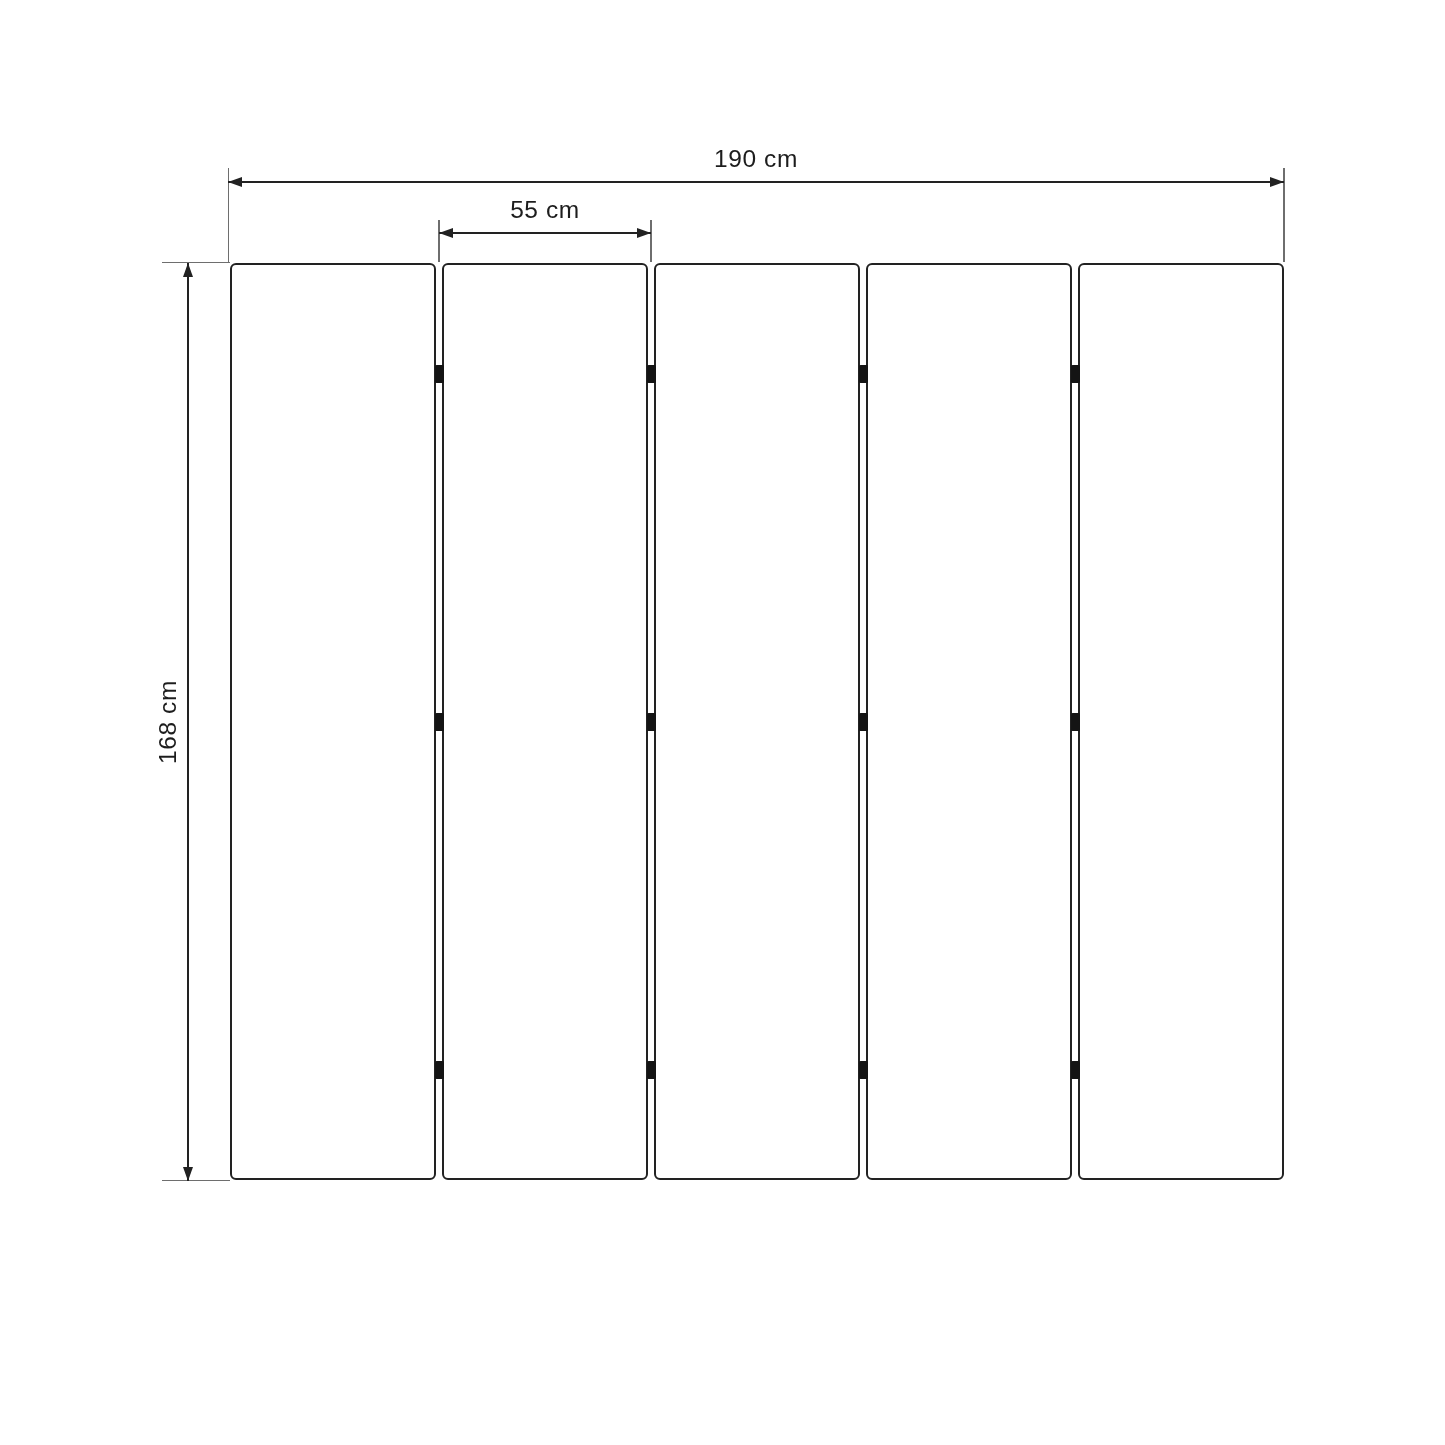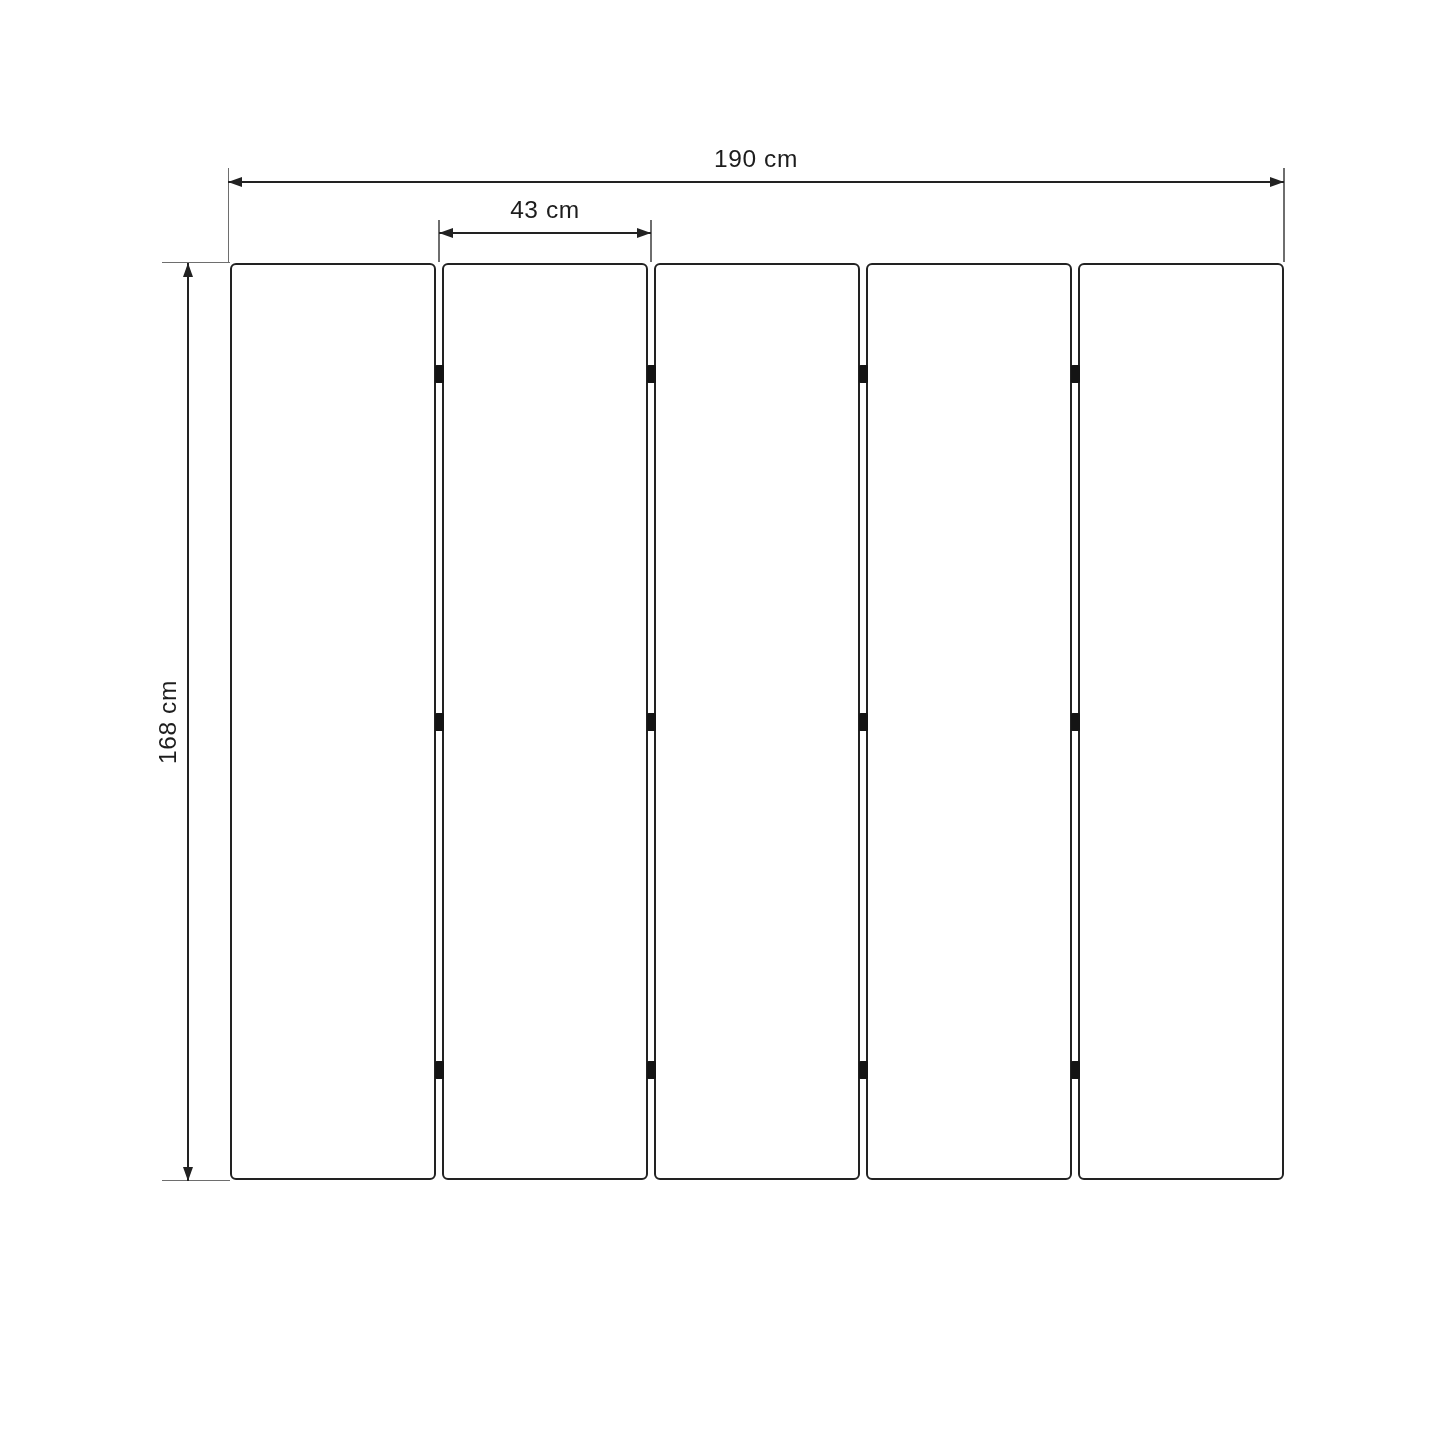--- a/index.html
+++ b/index.html
@@ -106,21 +106,21 @@
   <div class="dim-line-h" style="left:216px;top:181px;width:1056px;"></div>
   <div class="arrow left" style="left:216px;top:177px;"></div>
   <div class="arrow right" style="left:1258px;top:177px;"></div>
   <div class="dim-label" style="left:744px;top:159px;">190 cm</div>
 
   <div class="ext-line-v" style="left:426.4px;top:220px;height:42px;"></div>
   <div class="ext-line-v" style="left:638.4px;top:220px;height:42px;"></div>
   <div class="dim-line-h" style="left:427px;top:232px;width:212px;"></div>
   <div class="arrow left" style="left:427px;top:228px;"></div>
   <div class="arrow right" style="left:625px;top:228px;"></div>
-  <div class="dim-label" style="left:533px;top:210px;">43 cm</div>
+  <div class="dim-label" style="left:533px;top:210px;">55 cm</div>
 
   <div class="ext-line-h" style="left:150px;top:262.2px;width:68px;"></div>
   <div class="ext-line-h" style="left:150px;top:1180px;width:68px;"></div>
   <div class="dim-line-v" style="left:175px;top:263px;height:918px;"></div>
   <div class="arrow up" style="left:171.2px;top:263px;"></div>
   <div class="arrow down" style="left:171.2px;top:1167px;"></div>
   <div class="dim-label rotated" style="left:156px;top:722px;">168 cm</div>
 
 </div>
 

